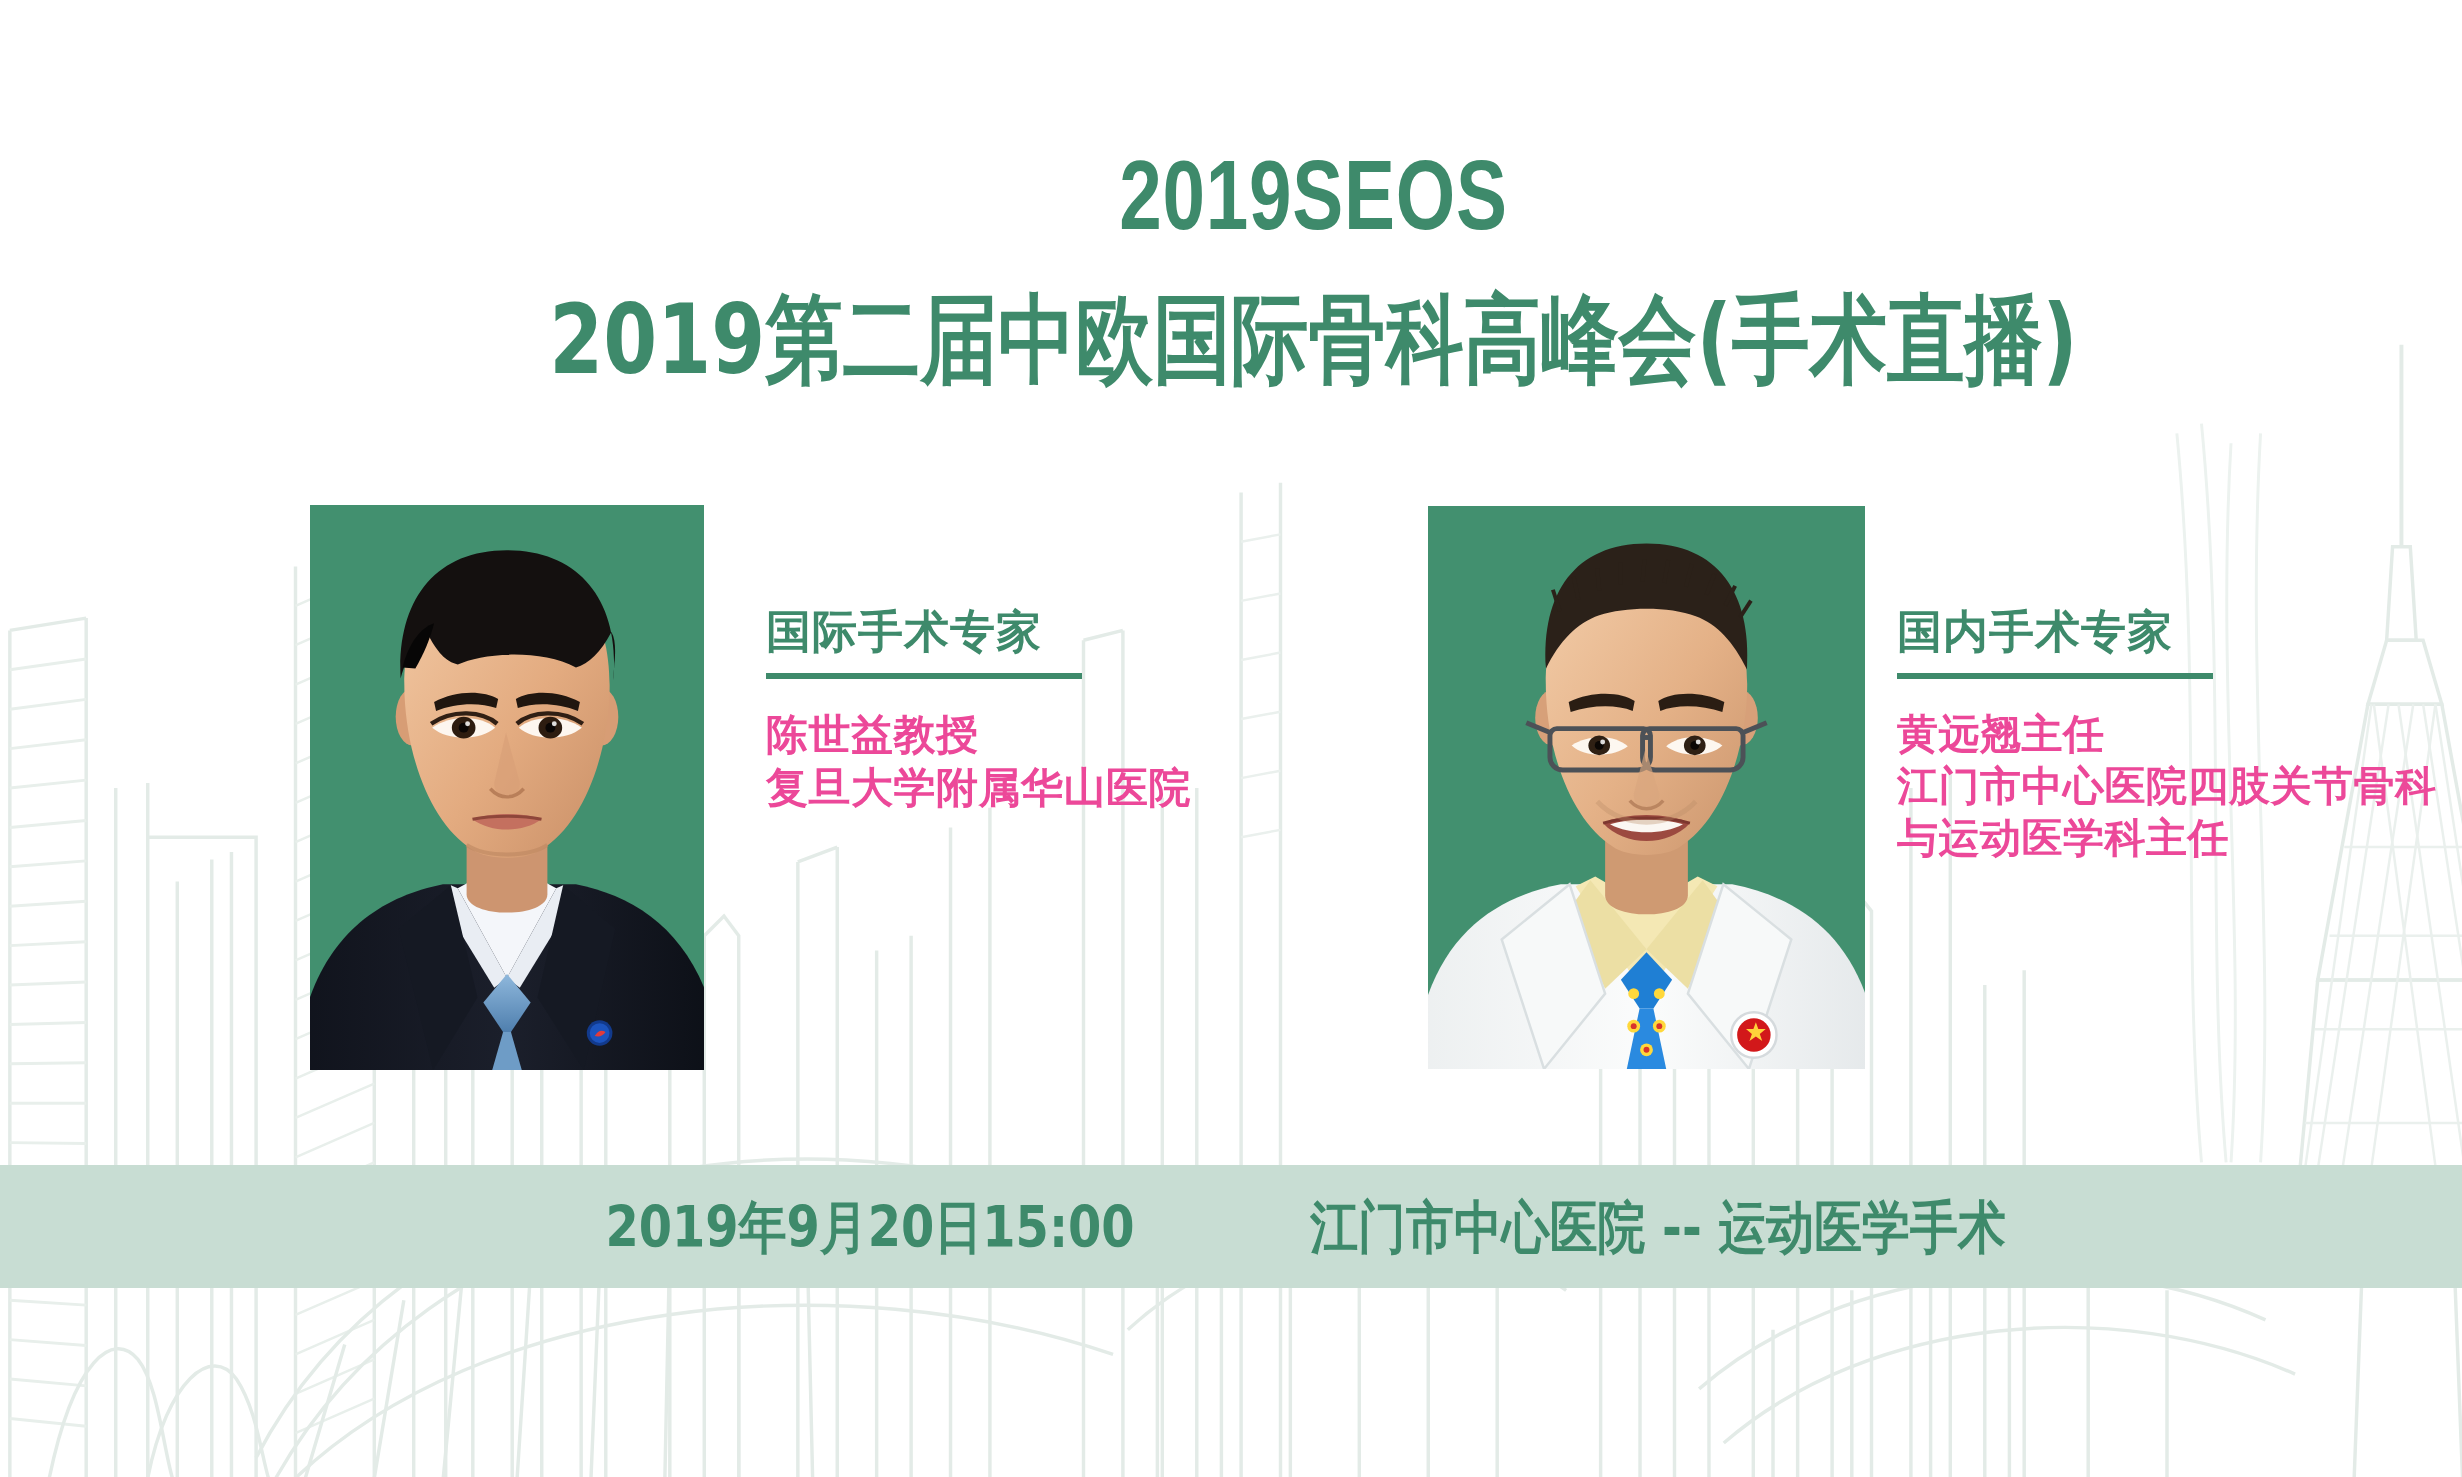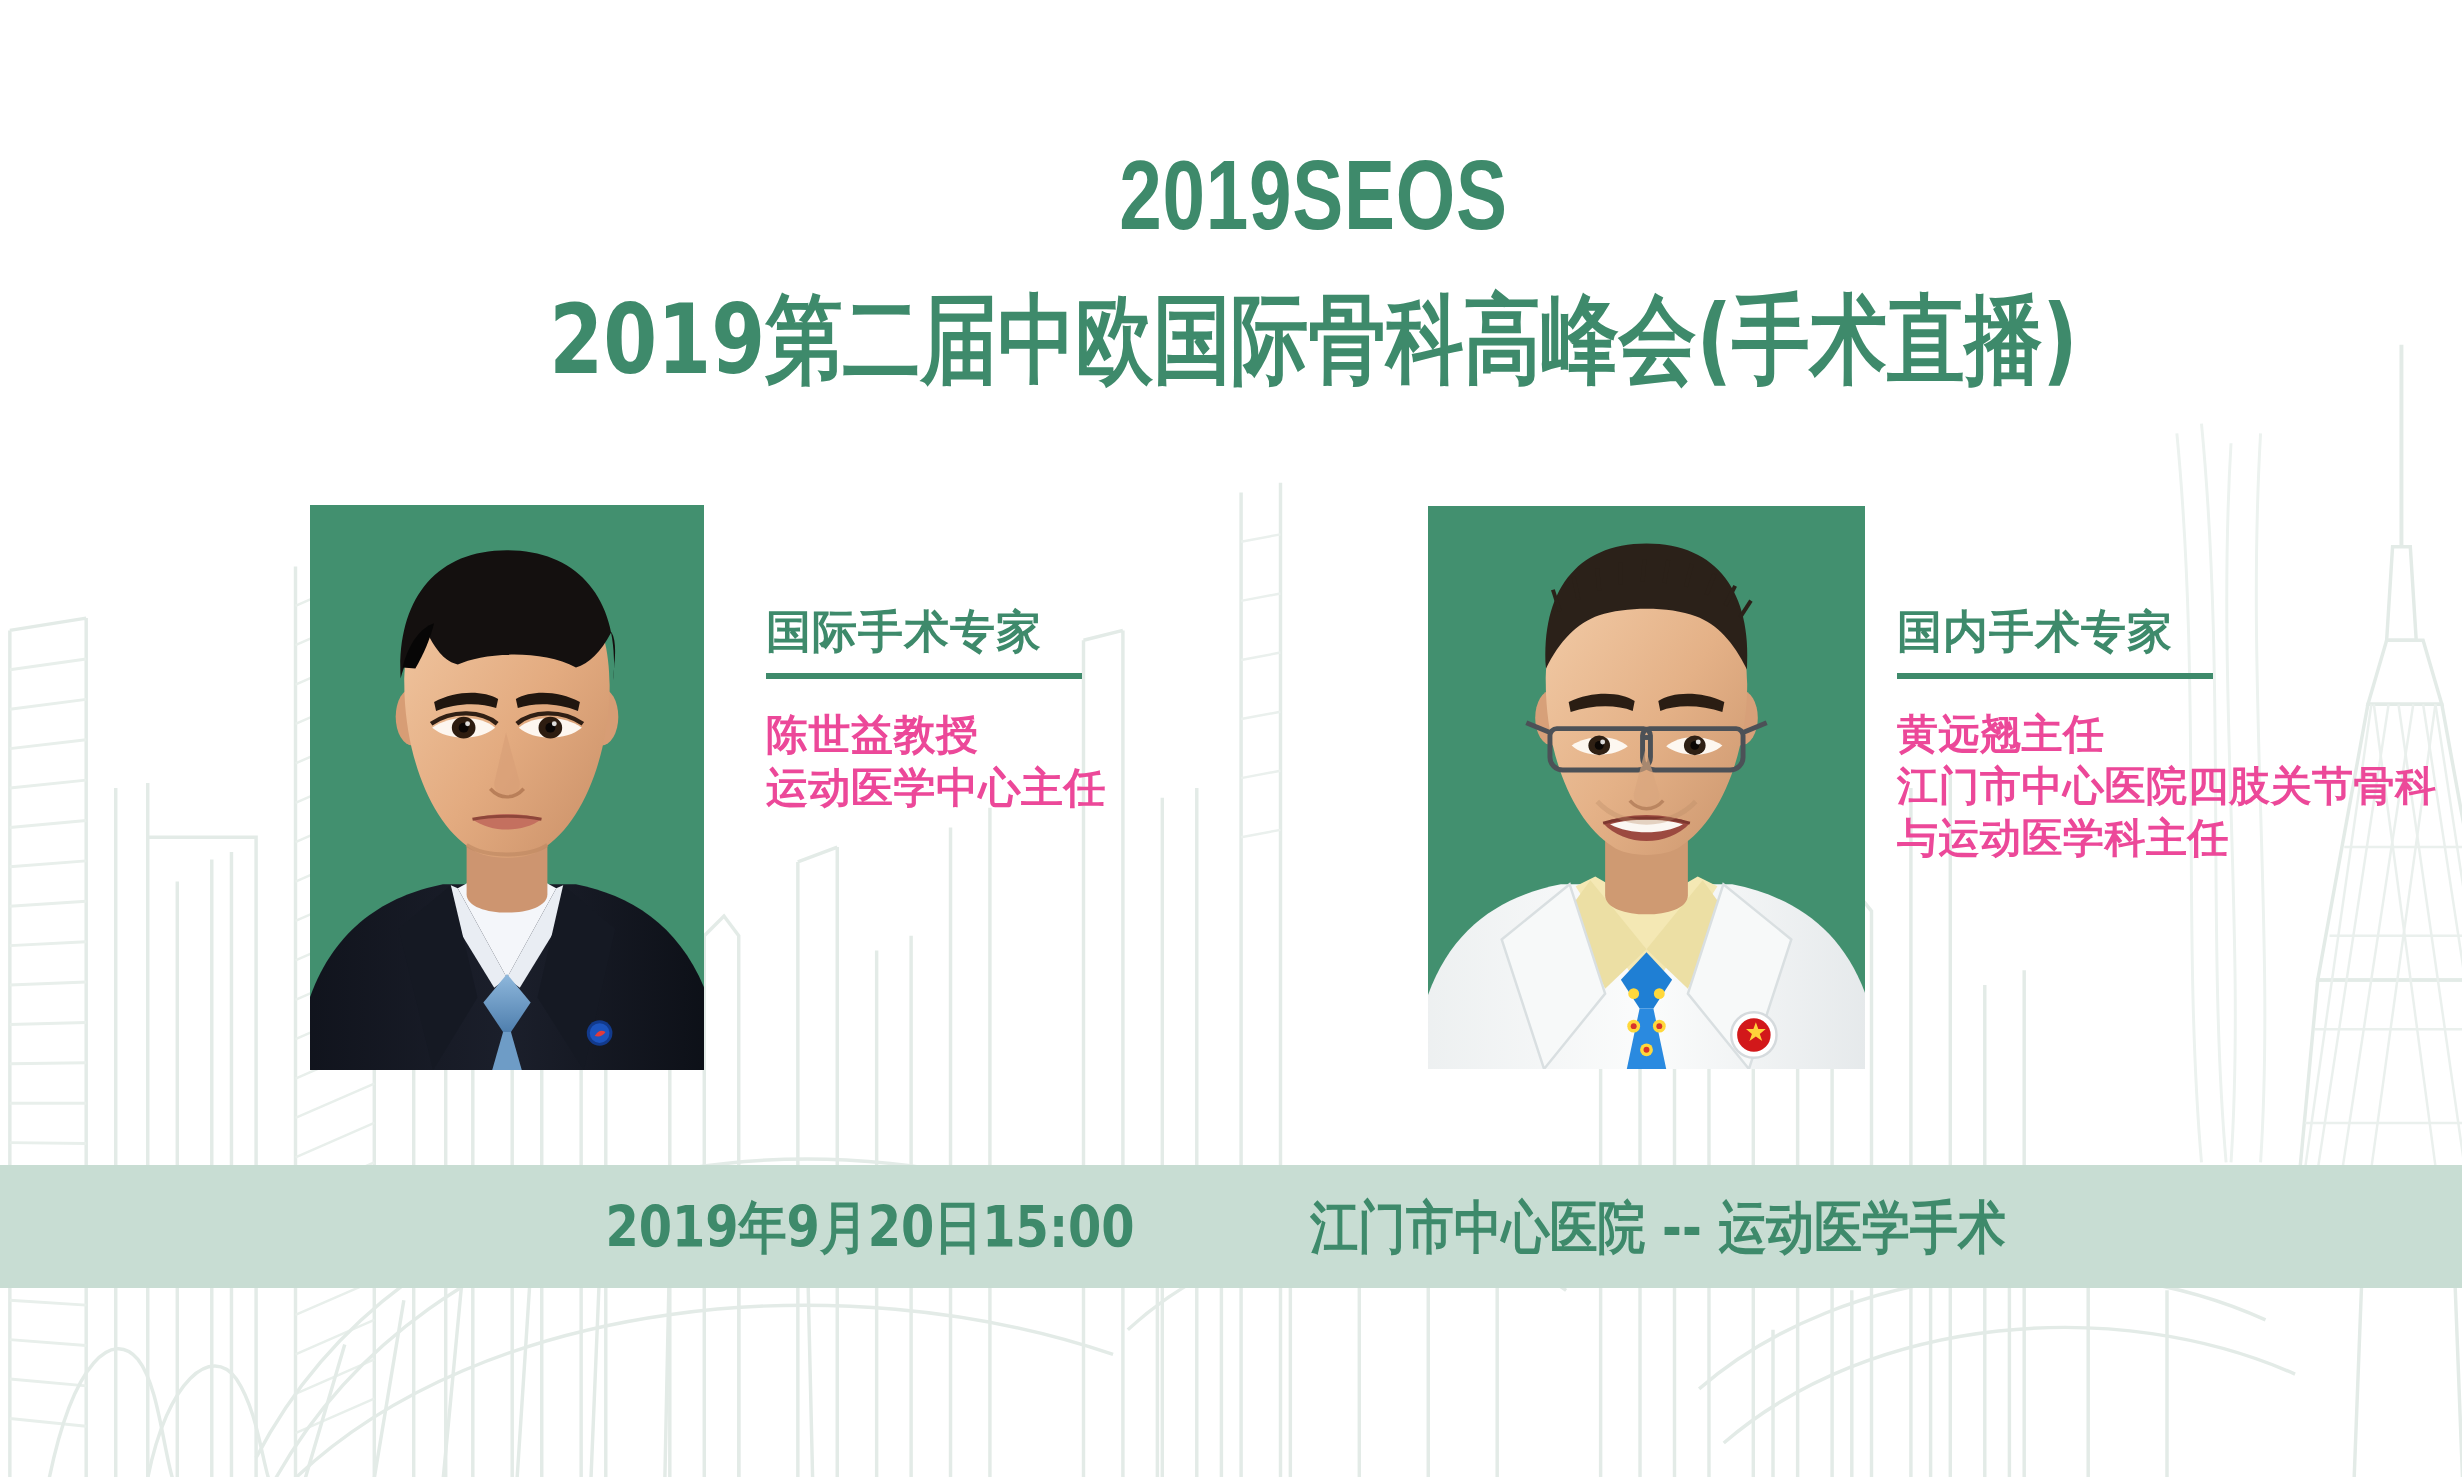--- a/index.html
+++ b/index.html
@@ -423,21 +423,21 @@
         <path d="M344 600 C396 656 492 656 544 600" stroke="#b98d68" stroke-width="10" fill="none" opacity=".35"></path>
       </g>
     </svg>
   </div>
 
   <div class="expert-block" id="expert-left">
     <div class="role">国际手术专家</div>
     <div class="rule"></div>
     <div class="detail-lines">
       <div class="detail">陈世益教授</div>
-      <div class="detail">运动医学中心主任</div>
+      <div class="detail">复旦大学附属华山医院</div>
     </div>
   </div>
 
   <div class="expert-block" id="expert-right">
     <div class="role">国内手术专家</div>
     <div class="rule"></div>
     <div class="detail-lines">
       <div class="detail">黄远翘主任</div>
       <div class="detail">江门市中心医院四肢关节骨科</div>
       <div class="detail">与运动医学科主任</div>

